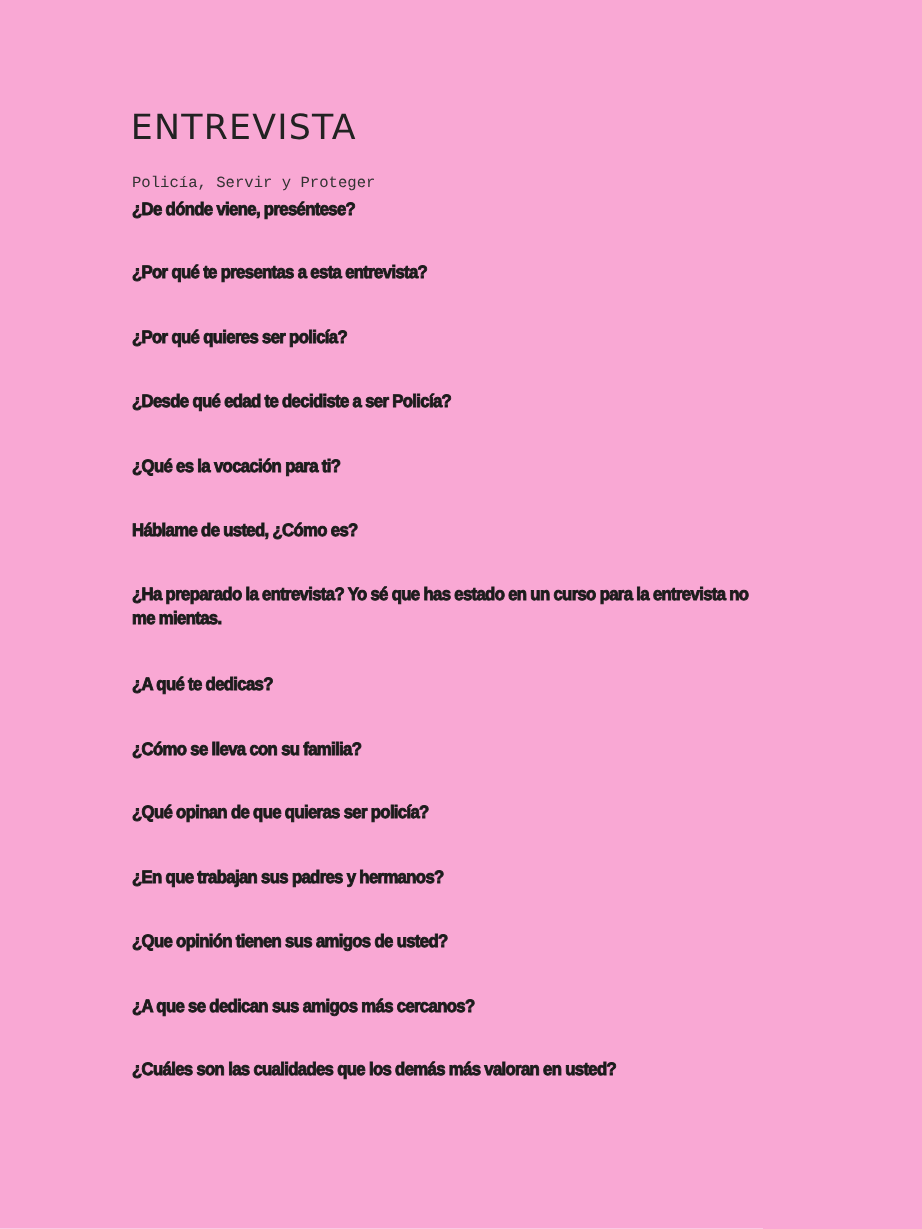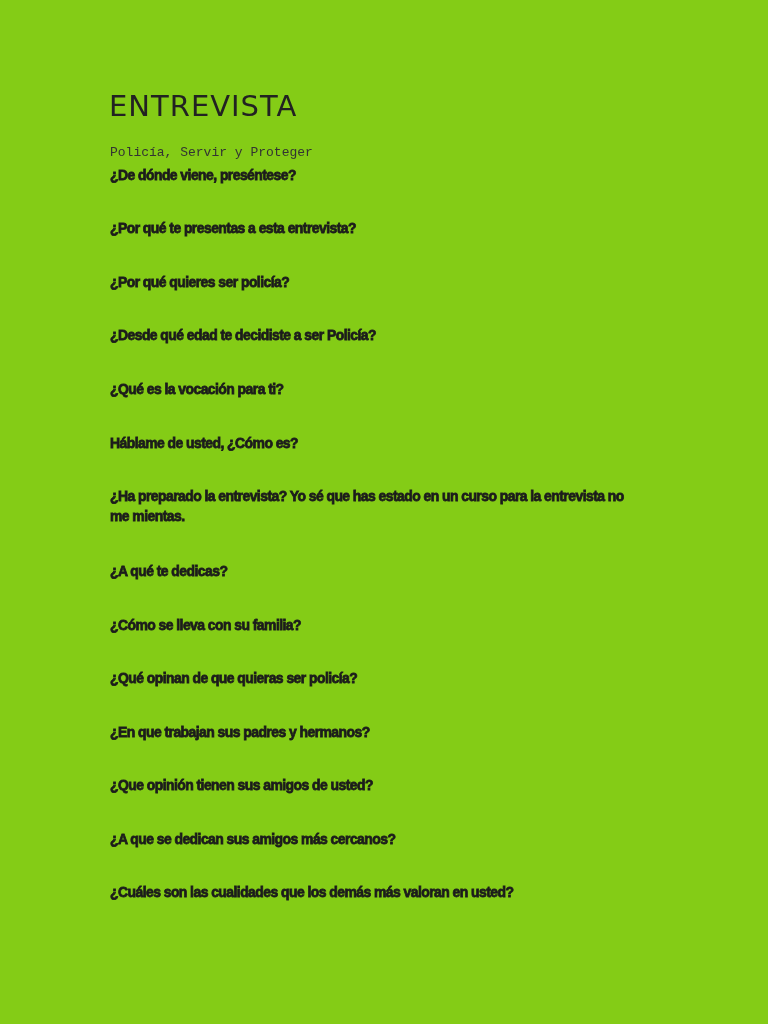--- a/index.html
+++ b/index.html
@@ -13,21 +13,21 @@
       position: relative;
       overflow: hidden;
       color: #1a1a1a;
     }
     .page {
       position: absolute;
       left: 0;
       top: 0;
       width: 768px;
       height: 1024px;
-      background: #84cc16;
+      background: #f9a8d4;
     }
     .title {
       position: absolute;
       left: 109px;
       top: 88px;
       font-family: "DejaVu Sans", sans-serif;
       font-size: 29px;
       font-weight: normal;
       letter-spacing: 1px;
       color: #222;

